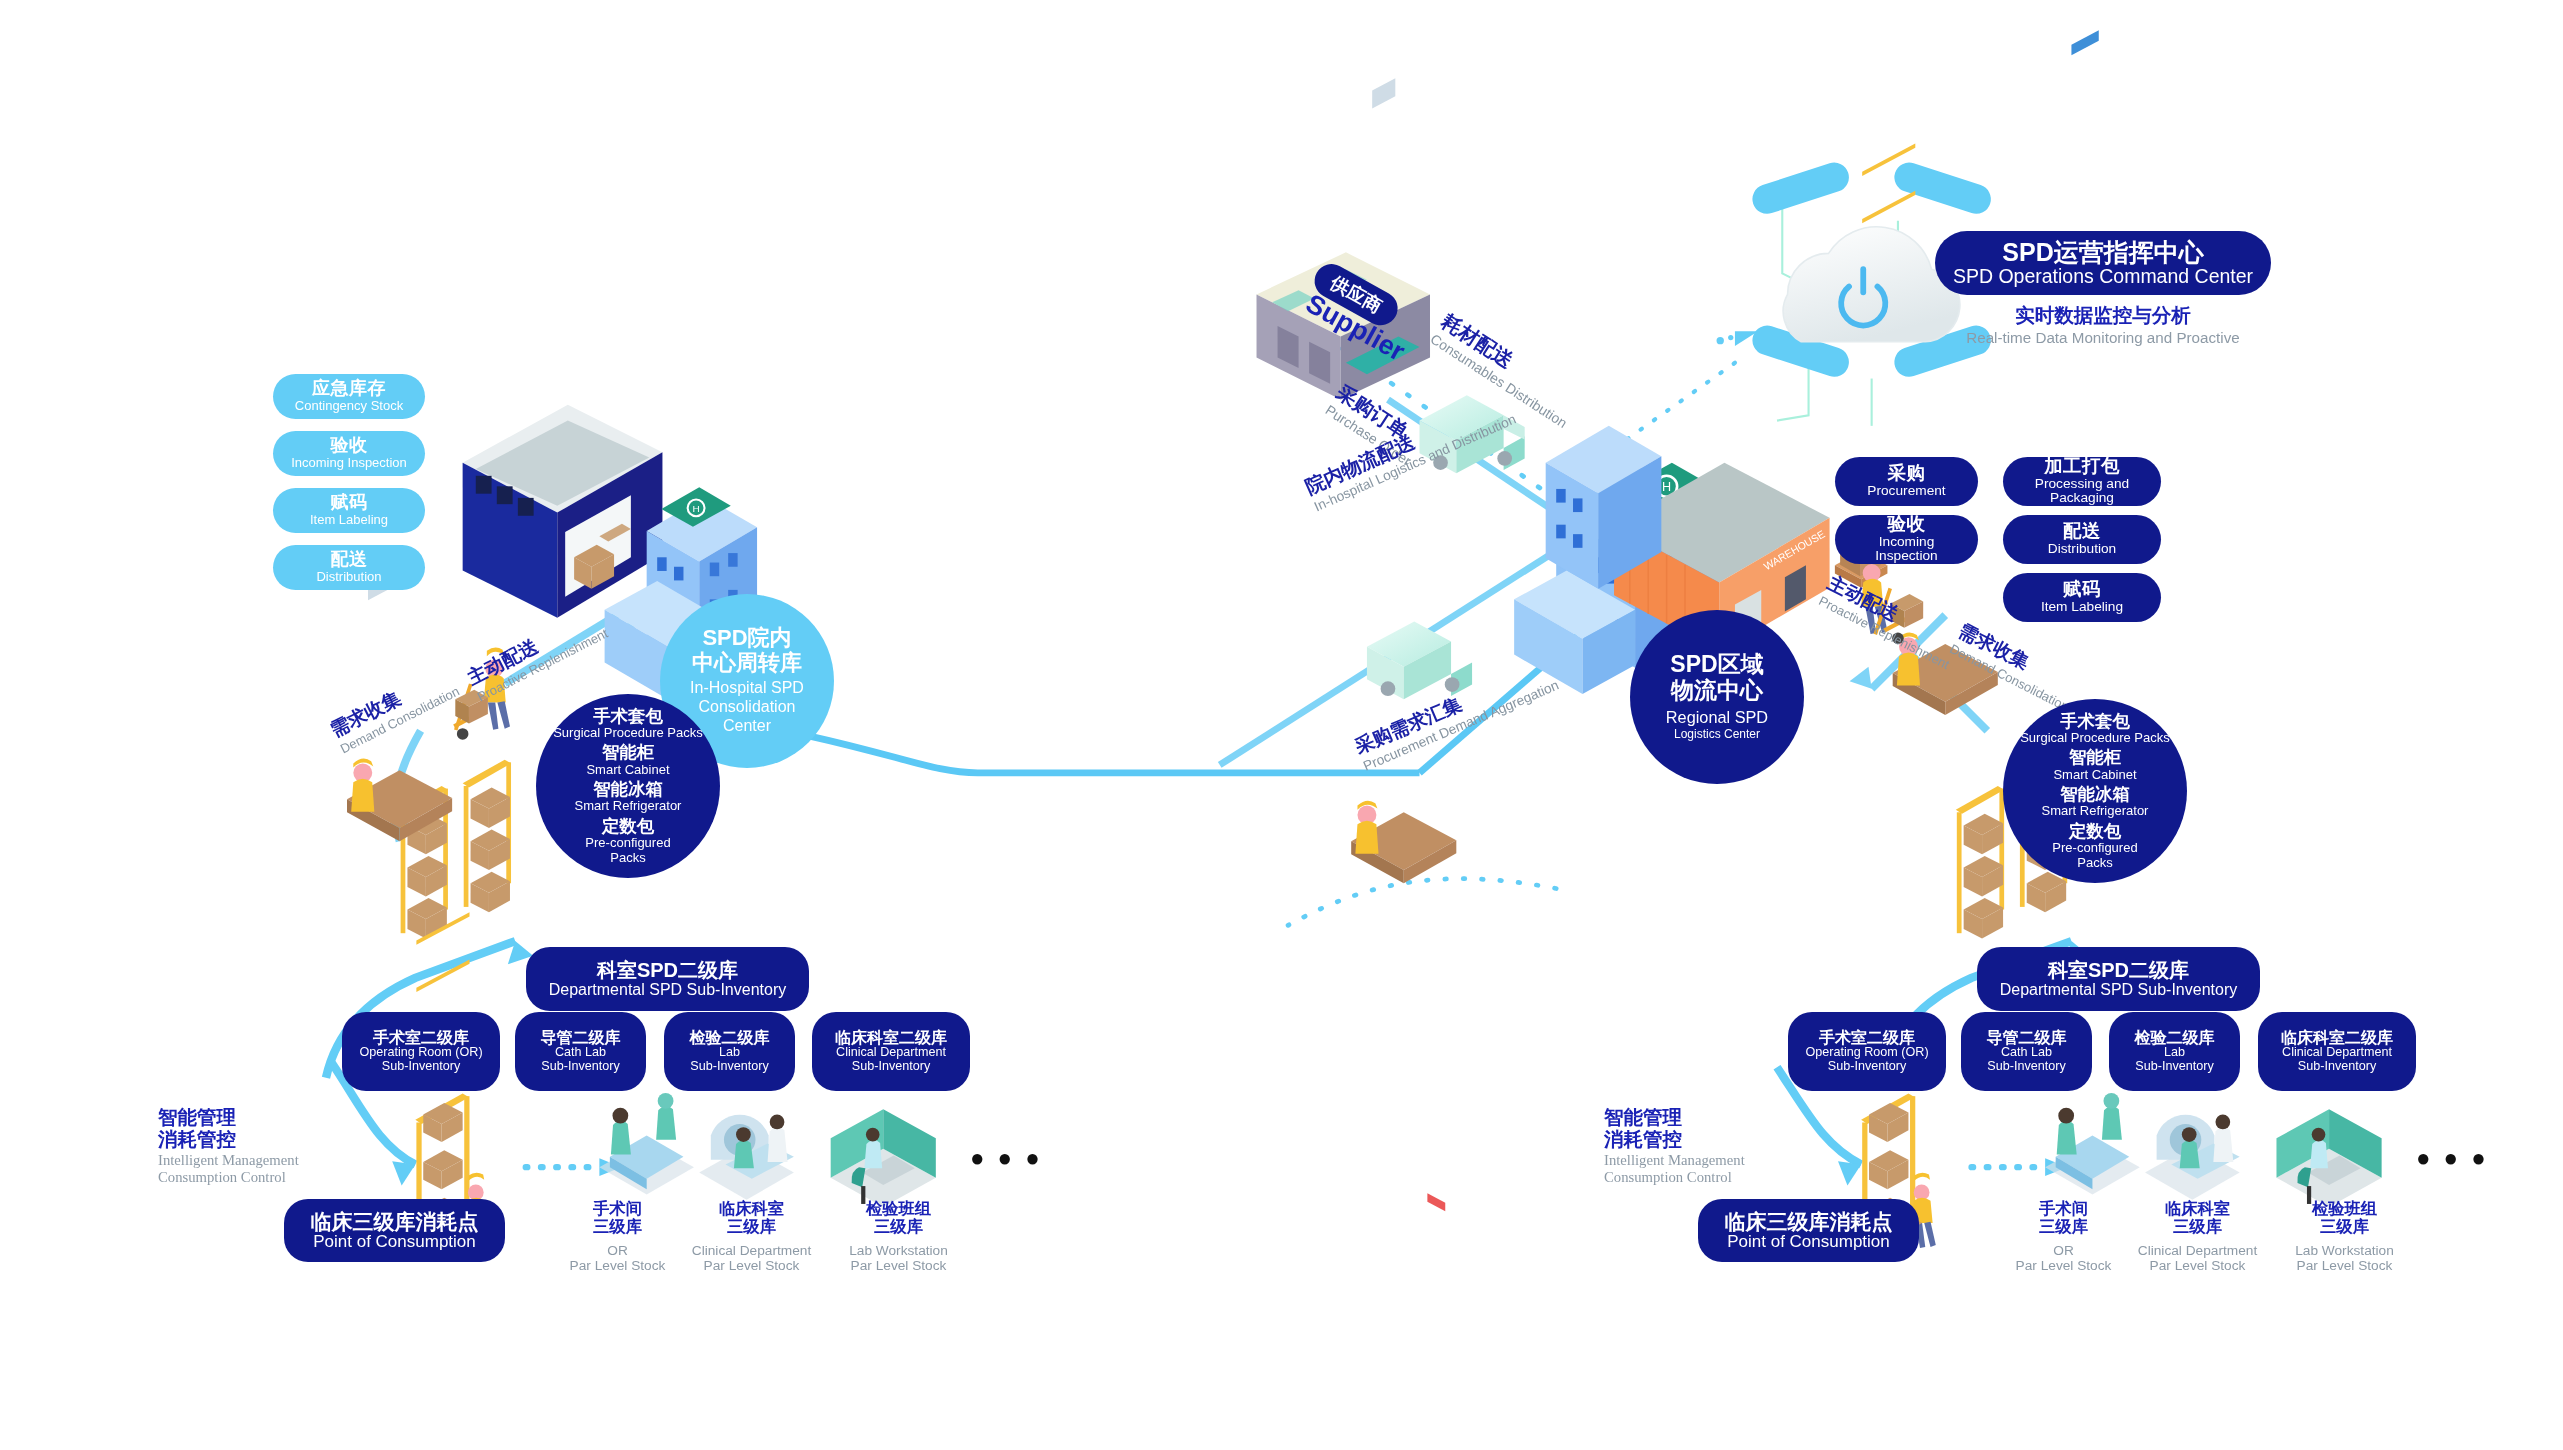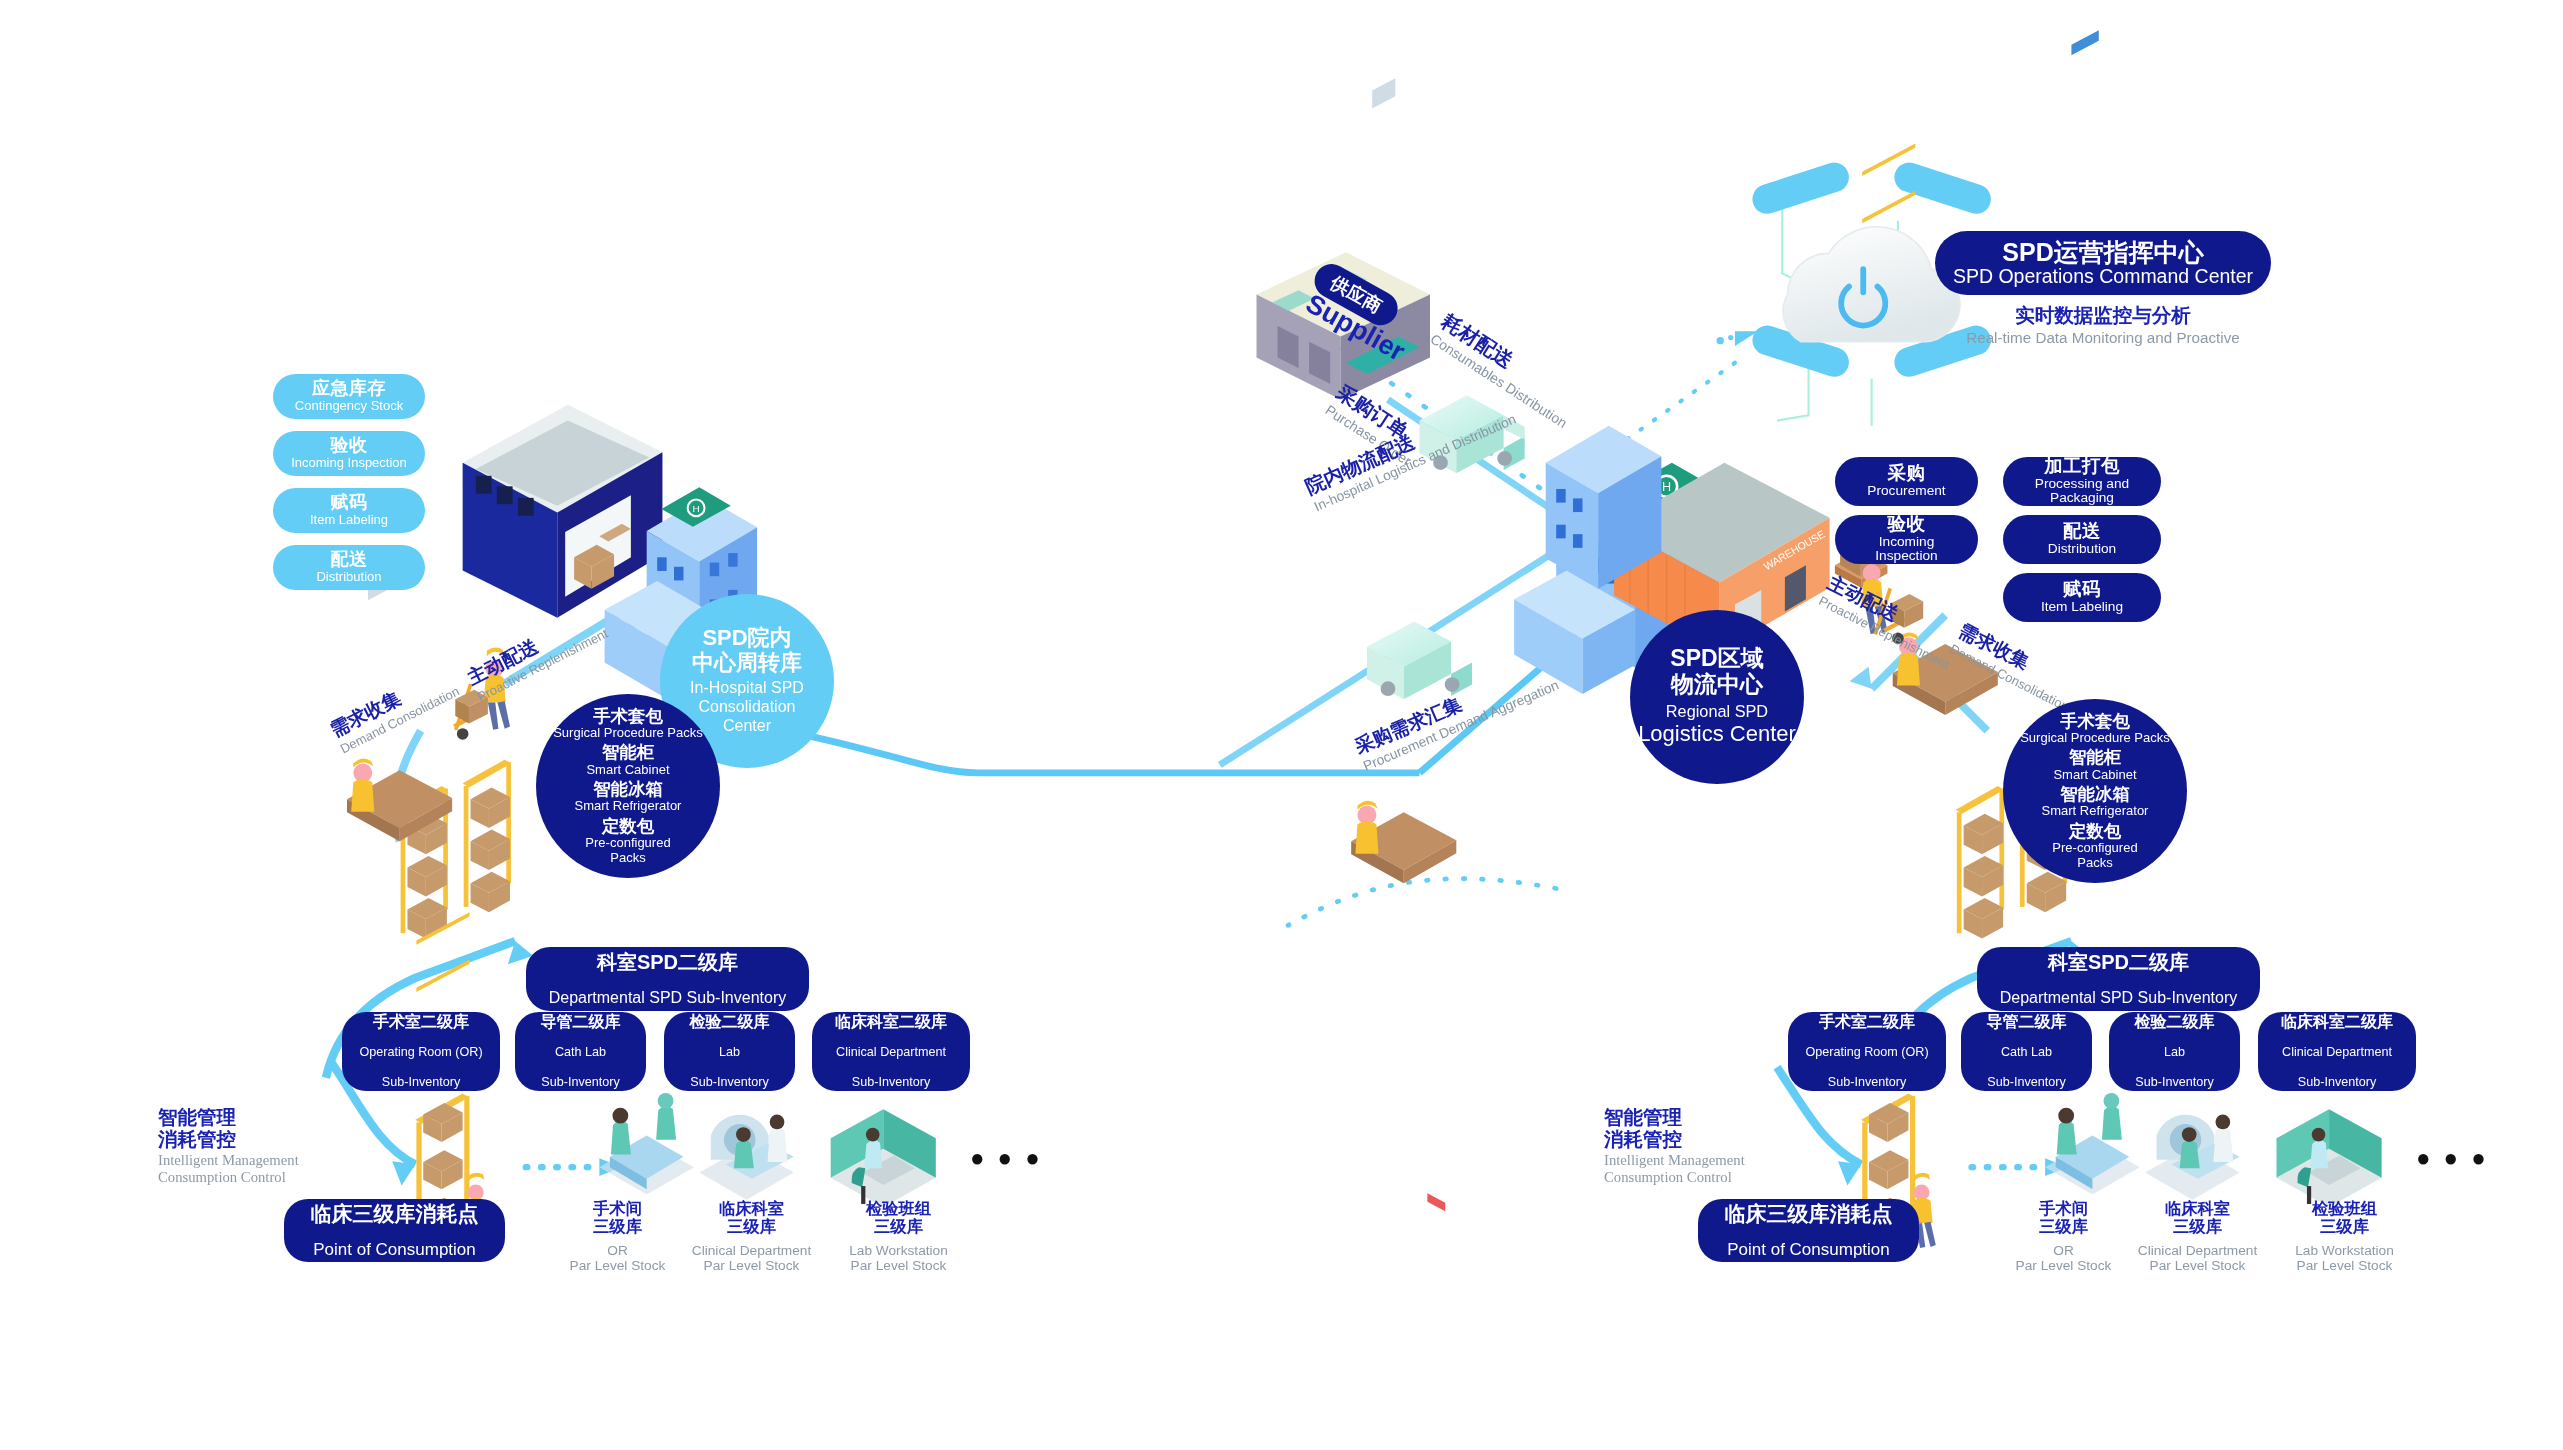--- a/index.html
+++ b/index.html
@@ -51,21 +51,21 @@
   .hdr-pill{border-radius:525px;background:var(--navy);color:#fff;
             display:flex;flex-direction:column;align-items:center;
             justify-content:center;text-align:center;box-sizing:border-box;}
 
   
   .sub-box{border-radius:24px;background:var(--navy);color:#fff;
            display:flex;flex-direction:column;align-items:center;
            justify-content:center;text-align:center;box-sizing:border-box;
            padding:3.2px 5.3px;line-height:1.1;}
   .sub-box .cn{font-size:16px;font-weight:700;}
-  .sub-box .en{font-size:12.6px;font-weight:400;margin-top:16px;}
+  .sub-box .en{font-size:12.6px;font-weight:400;margin-top:0;}
 
   
   .flow{white-space:nowrap;transform-origin:left top;}
   .flow .cn{color:var(--blue-text);font-weight:700;display:block;}
   .flow .en{color:#8795a1;font-weight:400;display:block;}
 
   
   .cons{text-align:center;line-height:1.12;}
   .cons .cn{color:#1a22b5;font-weight:700;font-size:16.3px;display:block;}
   .cons .en{color:#8d9aa6;font-weight:400;font-size:13.7px;display:block;margin-top:7.4px;}
@@ -706,21 +706,21 @@
   <div style="font-size:17.4px;font-weight:700;line-height:1.1;margin-top:3.2px;">智能冰箱</div>
   <div style="font-size:13px;line-height:1.12;">Smart Refrigerator</div>
   <div style="font-size:17.4px;font-weight:700;line-height:1.1;margin-top:3.2px;">定数包</div>
   <div style="font-size:13px;line-height:1.12;max-width:121px;">Pre-configured Packs</div>
 </div>
 
 <div class="abs circle c-navy" style="left:1630px;top:610px;width:174px;height:174px;padding:5.3px;">
   <div style="font-size:23px;font-weight:700;line-height:1.12;">SPD区域</div>
   <div style="font-size:23px;font-weight:700;line-height:1.12;">物流中心</div>
   <div style="font-size:16.3px;line-height:1.2;margin-top:4.2px;">Regional SPD</div>
-  <div style="font-size:22px;line-height:1.2;">Logistics Center</div>
+  <div style="font-size:12px;line-height:1.2;">Logistics Center</div>
 </div>
 
 <div class="abs circle c-navy" style="left:2003px;top:699px;width:184px;height:184px;padding:5.3px;">
   <div style="font-size:17.4px;font-weight:700;line-height:1.1;">手术套包</div>
   <div style="font-size:13px;line-height:1.12;">Surgical Procedure Packs</div>
   <div style="font-size:17.4px;font-weight:700;line-height:1.1;margin-top:3.2px;">智能柜</div>
   <div style="font-size:13px;line-height:1.12;">Smart Cabinet</div>
   <div style="font-size:17.4px;font-weight:700;line-height:1.1;margin-top:3.2px;">智能冰箱</div>
   <div style="font-size:13px;line-height:1.12;">Smart Refrigerator</div>
   <div style="font-size:17.4px;font-weight:700;line-height:1.1;margin-top:3.2px;">定数包</div>

